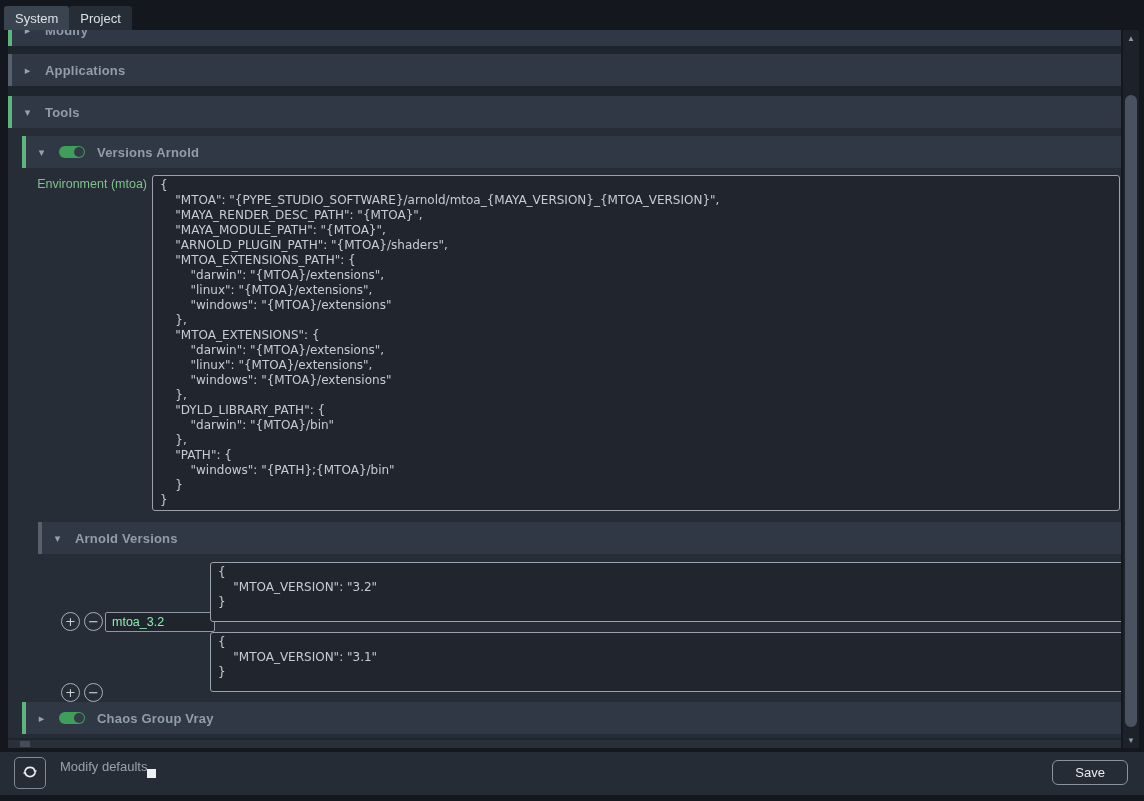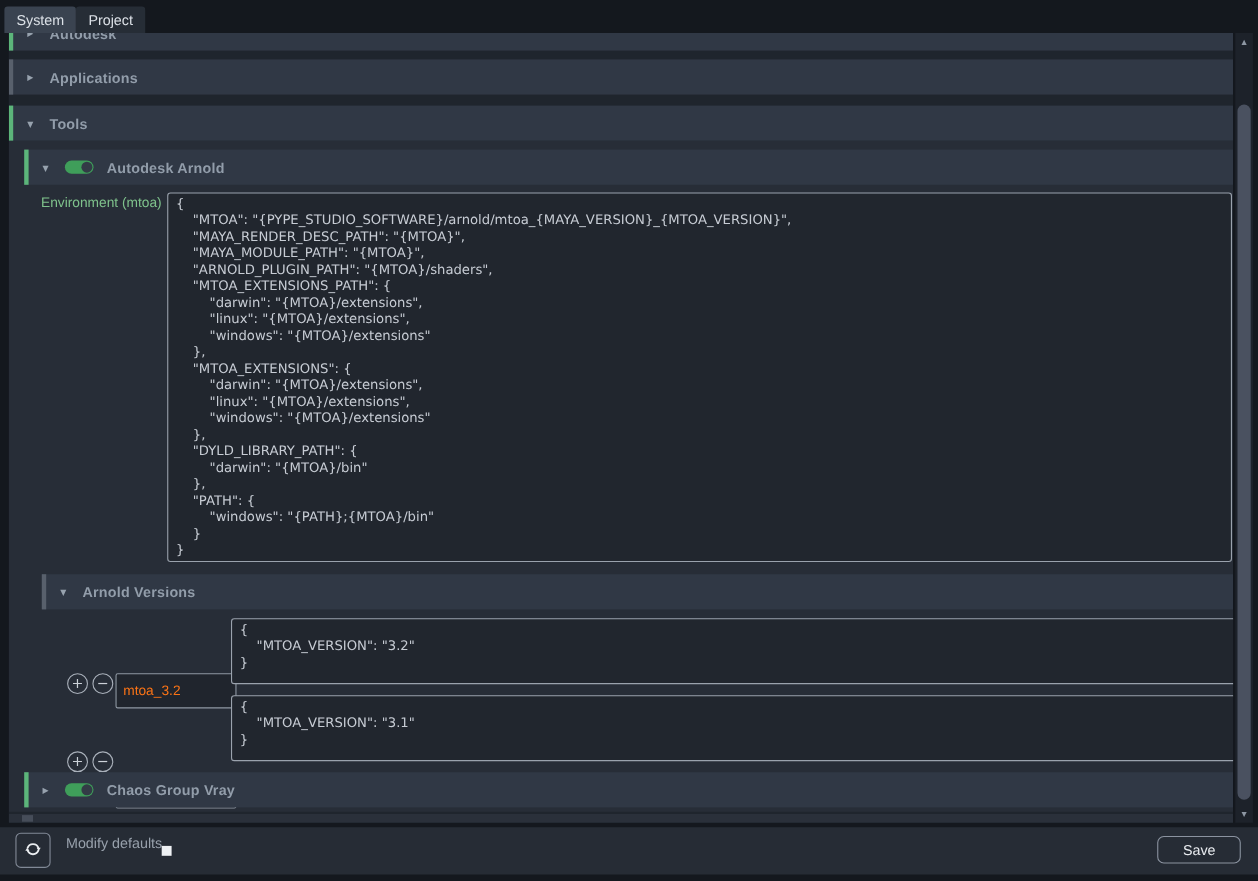--- a/index.html
+++ b/index.html
@@ -37,22 +37,22 @@
 
   .env-json { left:144px; top:145px; width:968px; height:336px; }
   .ver-json-0 { left:202px; top:532px; width:914px; height:60px; }
   .ver-json-1 { left:202px; top:602px; width:914px; height:60px; }
 
   .circlebtn { position:absolute; width:19px; height:19px; border-radius:50%;
                border:1px solid #a9b0ba; background:transparent; color:#ccd1d8;
                font-size:13px; line-height:16px; text-align:center; cursor:default;
                display:flex; align-items:center; justify-content:center; font-family:"DejaVu Sans",sans-serif; }
 
-  .nameinput { position:absolute; width:110px; height:32px; background:#20252d;
-               border:1px solid #8f98a3; border-radius:2px; color:#f97316;
+  .nameinput { position:absolute; width:110px; height:20px; background:#20252d;
+               border:1px solid #8f98a3; border-radius:2px; color:#86efac;
                font-size:12.5px; padding:1px 6px; outline:none; font-family:"Liberation Sans",sans-serif; }
 
   
   .vscroll { position:absolute; left:1123px; top:30px; width:16px; height:718px; background:#1d222a; }
   .vscroll .sbtn { position:absolute; left:0; width:16px; height:14px; color:#8e97a3; font-size:8px;
                    display:flex; align-items:center; justify-content:center; }
   .vscroll .up { top:1px; } .vscroll .down { bottom:1px; }
   .vscroll .thumb { position:absolute; left:2px; top:65px; width:12px; height:632px;
                     background:#4a5160; border-radius:6px; }
   .hscroll { position:absolute; left:0; top:710px; width:1113px; height:8px; background:#2a303a; }
@@ -81,21 +81,21 @@
     </div>
     <div class="tab">
       <span>Project</span>
     </div>
   </div>
 
   <div class="scrollarea">
 
     <div class="hdr green" style="left:0; top:-16px; width:1113px;">
       <span class="arrow">▸</span>
-      <span class="title">Autodesk</span>
+      <span class="title">Modify</span>
     </div>
 
     <div class="hdr" style="left:0; top:24px; width:1113px;">
       <span class="arrow">▸</span>
       <span class="title">Applications</span>
     </div>
 
     <div class="hdr green" style="left:0; top:66px; width:1113px;">
       <span class="arrow">▾</span>
       <span class="title">Tools</span>
@@ -104,21 +104,21 @@
     <div class="toolsbody">
 
       
     </div>
 
     <div class="hdr green" style="left:14px; top:106px; width:1099px;">
       <span class="arrow">▾</span>
       <span class="toggle">
           <span class="knob"></span>
         </span>
-      <span class="title">Autodesk Arnold</span>
+      <span class="title">Versions Arnold</span>
     </div>
 
     <div class="fieldlabel">Environment (mtoa)</div>
     <textarea class="jsonbox env-json" spellcheck="false" style="">{
     "MTOA": "{PYPE_STUDIO_SOFTWARE}/arnold/mtoa_{MAYA_VERSION}_{MTOA_VERSION}",
     "MAYA_RENDER_DESC_PATH": "{MTOA}",
     "MAYA_MODULE_PATH": "{MTOA}",
     "ARNOLD_PLUGIN_PATH": "{MTOA}/shaders",
     "MTOA_EXTENSIONS_PATH": {
         "darwin": "{MTOA}/extensions",

